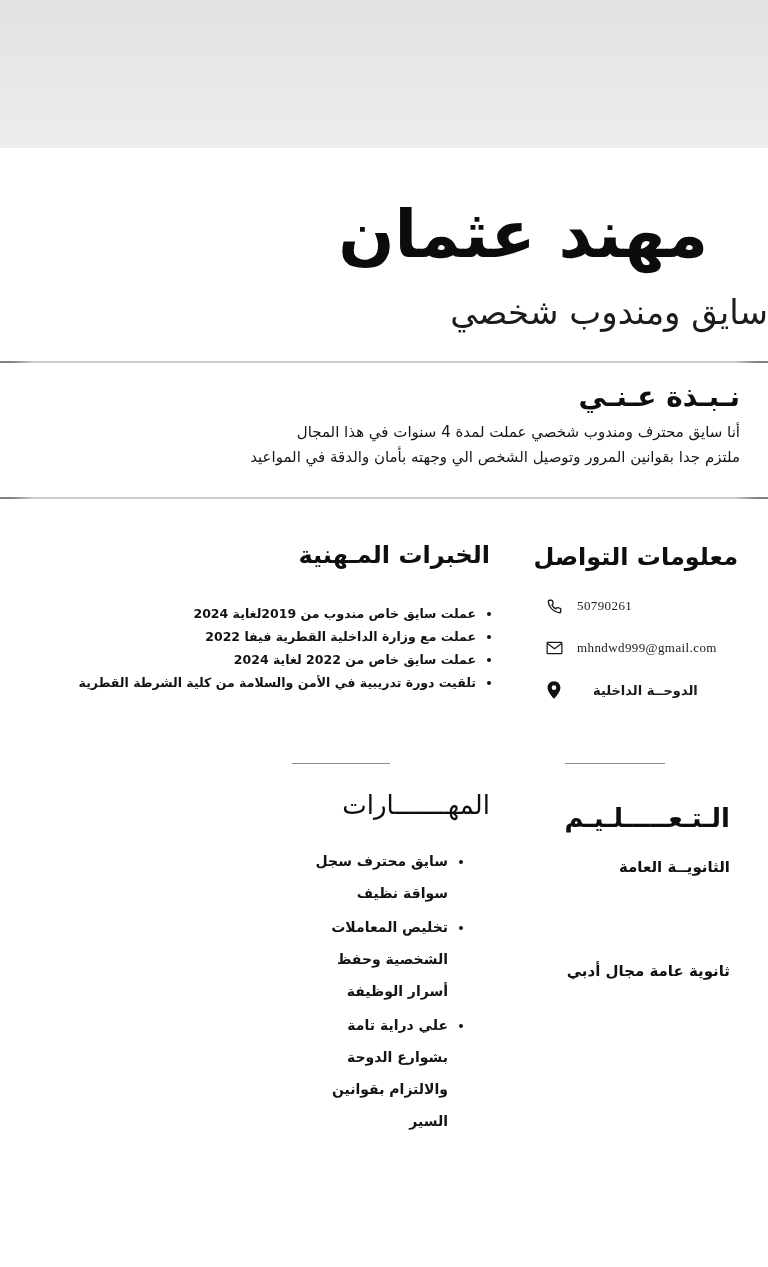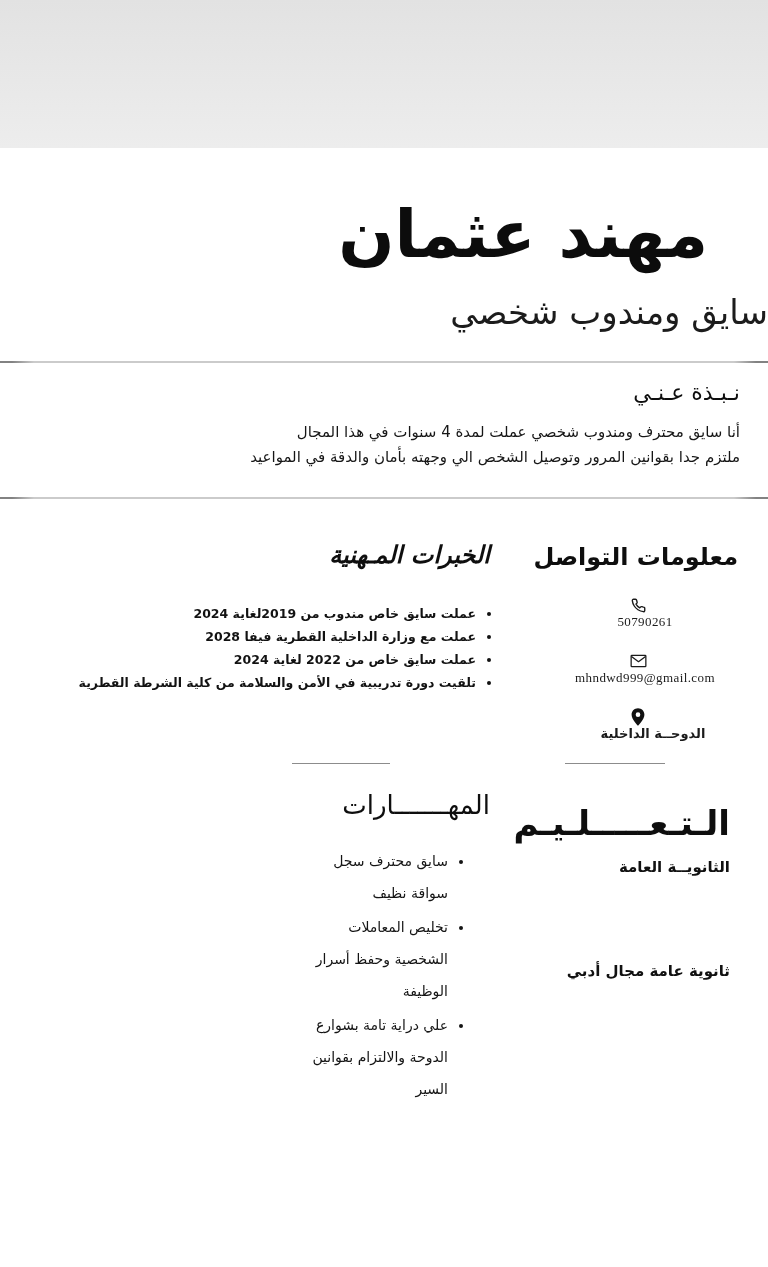--- a/index.html
+++ b/index.html
@@ -28,38 +28,38 @@
     font-size:34px; font-weight:400; color:#1c1c1c;
   }
   .full-divider {
     position:absolute; left:0; width:768px; height:2px;
     background:linear-gradient(to right, #828282 0 12px, #cbcbcb 34px calc(100% - 34px), #828282 calc(100% - 12px));
   }
   .divider-1 { top:361px; }
   .divider-2 { top:497px; }
   .about-heading {
     position:absolute; top:380px; right:28px;
-    font-size:22px; font-weight:400; color:#0e0e0e;
+    font-size:28px; font-weight:700; color:#0e0e0e;
   }
   .about-text {
     position:absolute; top:420px; right:28px; width:560px;
     text-align:right; font-size:15px; font-weight:500; color:#161616;
     line-height:25px;
   }
   .section-heading {
     position:absolute;
     font-size:24px; font-weight:700; color:#0e0e0e;
   }
   .contact-heading { top:543px; right:30px; }
-  .experience-heading { top:541px; right:278px;font-style:italic; }
+  .experience-heading { top:541px; right:278px; }
   .contact-list {
     position:absolute; top:596px; left:545px; width:200px;
   }
   .contact-row {
-    display:flex; flex-direction:column; align-items:center;
+    display:flex; flex-direction:row; align-items:center;
     direction:ltr;
     margin-bottom:22px; min-height:20px;
   }
   .contact-icon { width:18px; height:18px; flex:0 0 18px; margin-right:14px; display:flex; align-items:center; justify-content:center; }
   .contact-icon svg { display:block; }
   .contact-value-latin {
     font-family:"Liberation Serif", serif;
     font-size:13px; color:#1b1b1b; letter-spacing:0.4px;
   }
   .contact-value-ar {
@@ -79,33 +79,33 @@
     position:absolute; top:763px; height:1px; background:#8c8c8c;
   }
   .mini-divider-left { left:292px; width:98px; }
   .mini-divider-right { left:565px; width:100px; }
   .skills-heading {
     position:absolute; top:790px; right:278px;
     font-size:26px; font-weight:400; color:#0e0e0e;
   }
   .education-heading {
     position:absolute; top:803px; right:38px;
-    font-size:34px; font-weight:700; color:#0e0e0e;
+    font-size:26px; font-weight:700; color:#0e0e0e;
   }
   .education-item { position:absolute; right:38px; font-size:15px; font-weight:700; color:#111; }
   .education-item-1 { top:858px; }
   .education-item-2 { top:962px; }
   .skills-list {
     position:absolute; top:845px; right:304px; width:170px;
     list-style:disc; list-style-position:outside;
     padding-right:16px;
   }
   .skills-list li {
     text-align:right;
-    font-size:14px; font-weight:400; color:#141414;
+    font-size:14px; font-weight:700; color:#141414;
     line-height:32px; margin-bottom:2px;
   }
 </style>
 </head>
 <body>
 
 <div class="top-band"></div>
 
 <div class="name">مهند عثمان</div>
 <div class="job-title">سايق ومندوب شخصي</div>
@@ -146,21 +146,21 @@
       <svg width="14" height="18" viewBox="0 0 24 30" fill="#111">
         <path d="M12 0C5.9 0 1 4.9 1 11c0 8 11 19 11 19s11-11 11-19C23 4.9 18.1 0 12 0zm0 15a4 4 0 1 1 0-8 4 4 0 0 1 0 8z"></path>
       </svg>
     </span>
     <span class="contact-value-ar">الدوحــة الداخلية</span>
   </div>
 </div>
 
 <ul class="experience-list">
   <li>عملت سايق خاص مندوب من 2019لغاية 2024</li>
-  <li>عملت مع وزارة الداخلية القطرية فيفا 2028</li>
+  <li>عملت مع وزارة الداخلية القطرية فيفا 2022</li>
   <li>عملت سايق خاص من 2022 لغاية 2024</li>
   <li>تلقيت دورة تدريبية في الأمن والسلامة من كلية الشرطة القطرية</li>
 </ul>
 
 <div class="mini-divider mini-divider-left"></div>
 <div class="mini-divider mini-divider-right"></div>
 
 <div class="skills-heading">المهـــــــارات</div>
 <div class="education-heading">الـتـعـــــلـيـم</div>
 

